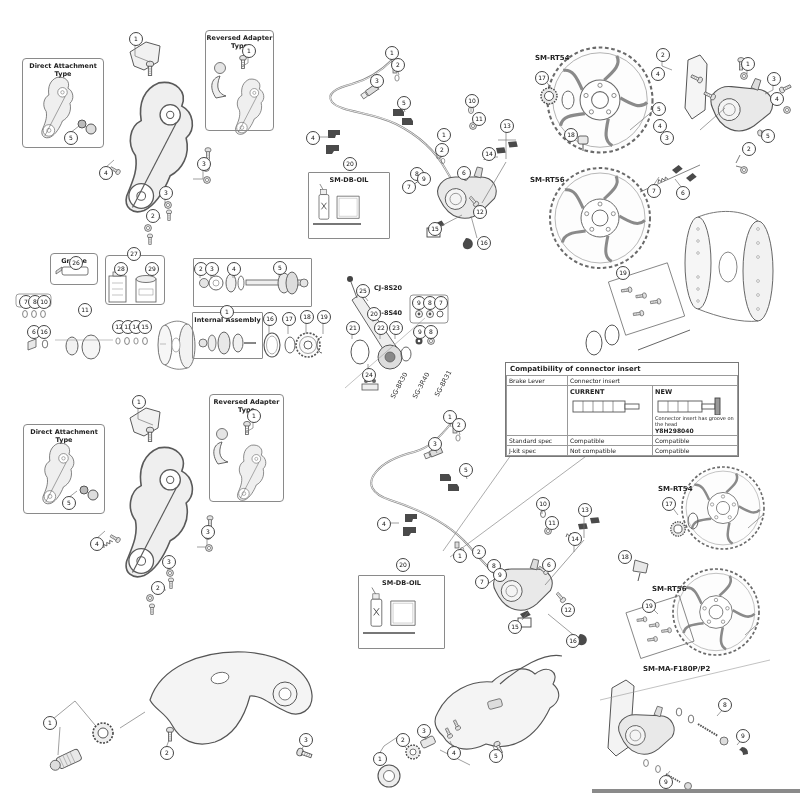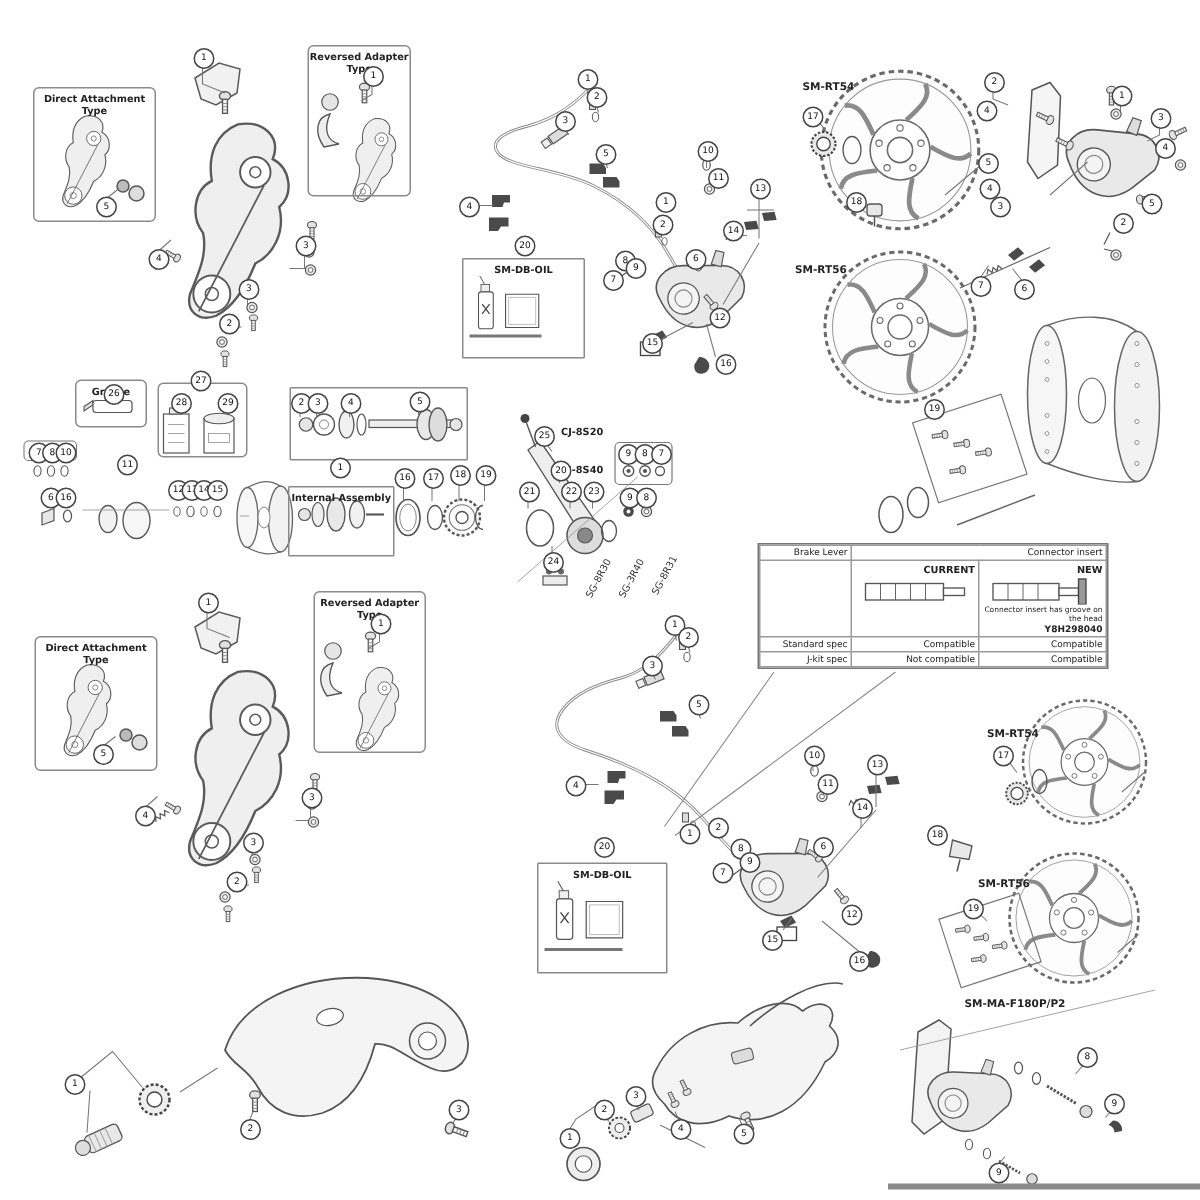--- a/index.html
+++ b/index.html
@@ -12,21 +12,21 @@
   .part-box{position:absolute;border:1px solid #8a8a8a;border-radius:4px;z-index:1;background:transparent;}
   .part-box.square{border-radius:1px;}
   .bx-label{font-size:6.5px;font-weight:bold;text-align:center;padding-top:3px;line-height:1.25;color:#222;}
   .model-label{position:absolute;font-size:7px;font-weight:bold;white-space:nowrap;z-index:2;color:#222;}
   .diag{position:absolute;font-size:6.5px;color:#333;transform:rotate(-62deg);
         transform-origin:left bottom;white-space:nowrap;z-index:2;}
   .cmp-table{position:absolute;left:505px;top:362px;width:232px;border:1px solid #777;
              background:#fff;z-index:2;font-size:6px;}
   .cmp-title{font-size:7px;font-weight:bold;padding:2px 4px 2px 4px;}
   .cmp-table table{border-collapse:collapse;width:100%;table-layout:fixed;}
-  .cmp-table td{border:1px solid #999;text-align:right;padding:1px 2px;vertical-align:top;}
+  .cmp-table td{border:1px solid #999;text-align:left;padding:1px 2px;vertical-align:top;}
   .cell-head{font-weight:bold;font-size:6.5px;margin:1px 0;}
   .note{font-size:5px;line-height:1.1;}
   .pn{font-weight:bold;font-size:6px;}
   .edge-bar{position:absolute;left:592px;top:789px;width:208px;height:4px;background:#8a8a8a;z-index:1;}
 </style>
 </head>
 <body>
 
 <div id="stage">
 
@@ -523,21 +523,21 @@
   <div class="bx-label">Direct Attachment Type</div>
 </div>
 <div class="part-box" style="left:205px;top:30px;width:67px;height:99px">
   <div class="bx-label">Reversed Adapter Type</div>
 </div>
 <div class="part-box" style="left:50px;top:253px;width:46px;height:30px">
   <div class="bx-label">Grease</div>
 </div>
 <div class="part-box" style="left:105px;top:255px;width:58px;height:48px"></div>
 <div class="part-box square" style="left:193px;top:258px;width:117px;height:47px"></div>
-<div class="part-box square" style="left:192px;top:324px;width:69px;height:45px">
+<div class="part-box square" style="left:192px;top:312px;width:69px;height:45px">
   <div class="bx-label">Internal Assembly</div>
 </div>
 <div class="part-box square" style="left:308px;top:172px;width:80px;height:65px">
   <div class="bx-label">SM-DB-OIL</div>
   <svg width="78" height="44" style="display:block">
     <use href="#oilkit" transform="translate(10,4) scale(0.82)"></use>
     <line x1="4" y1="40" x2="52" y2="40" stroke="#777" stroke-width="2"></line>
   </svg>
 </div>
 <div class="part-box" style="left:23px;top:424px;width:80px;height:88px">
@@ -559,20 +559,21 @@
 <div class="model-label" style="left:374px;top:284px;font-size:6.5px">CJ-8S20</div>
 <div class="model-label" style="left:374px;top:309px;font-size:6.5px">CJ-8S40</div>
 <div class="model-label" style="left:658px;top:485px">SM-RT54</div>
 <div class="model-label" style="left:652px;top:585px">SM-RT56</div>
 <div class="model-label" style="left:643px;top:665px">SM-MA-F180P/P2</div>
 <div class="diag" style="left:396px;top:392px">SG-8R30</div>
 <div class="diag" style="left:418px;top:392px">SG-3R40</div>
 <div class="diag" style="left:440px;top:390px">SG-8R31</div>
 
 <div class="cmp-table">
+  <div class="cmp-title">Compatibility of connector insert</div>
   <table>
     <tbody>
     <tr>
       <td style="width:56px">Brake Lever</td>
       <td colspan="2">Connector insert</td>
     </tr>
     <tr>
       <td></td>
       <td style="width:86px">
         <div class="cell-head">CURRENT</div>

